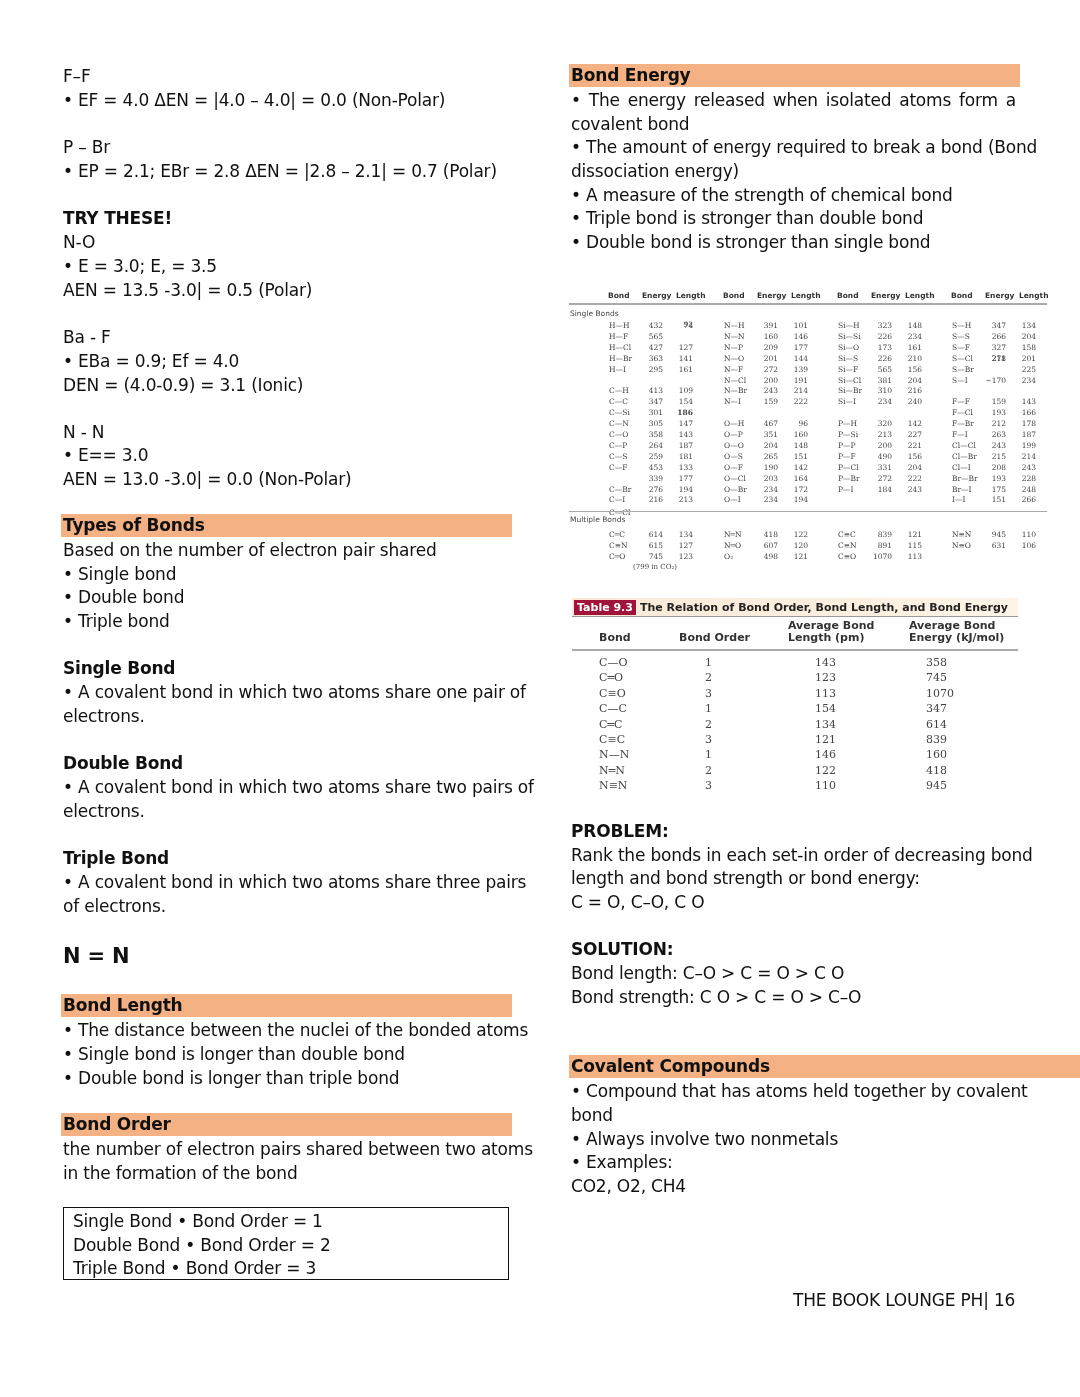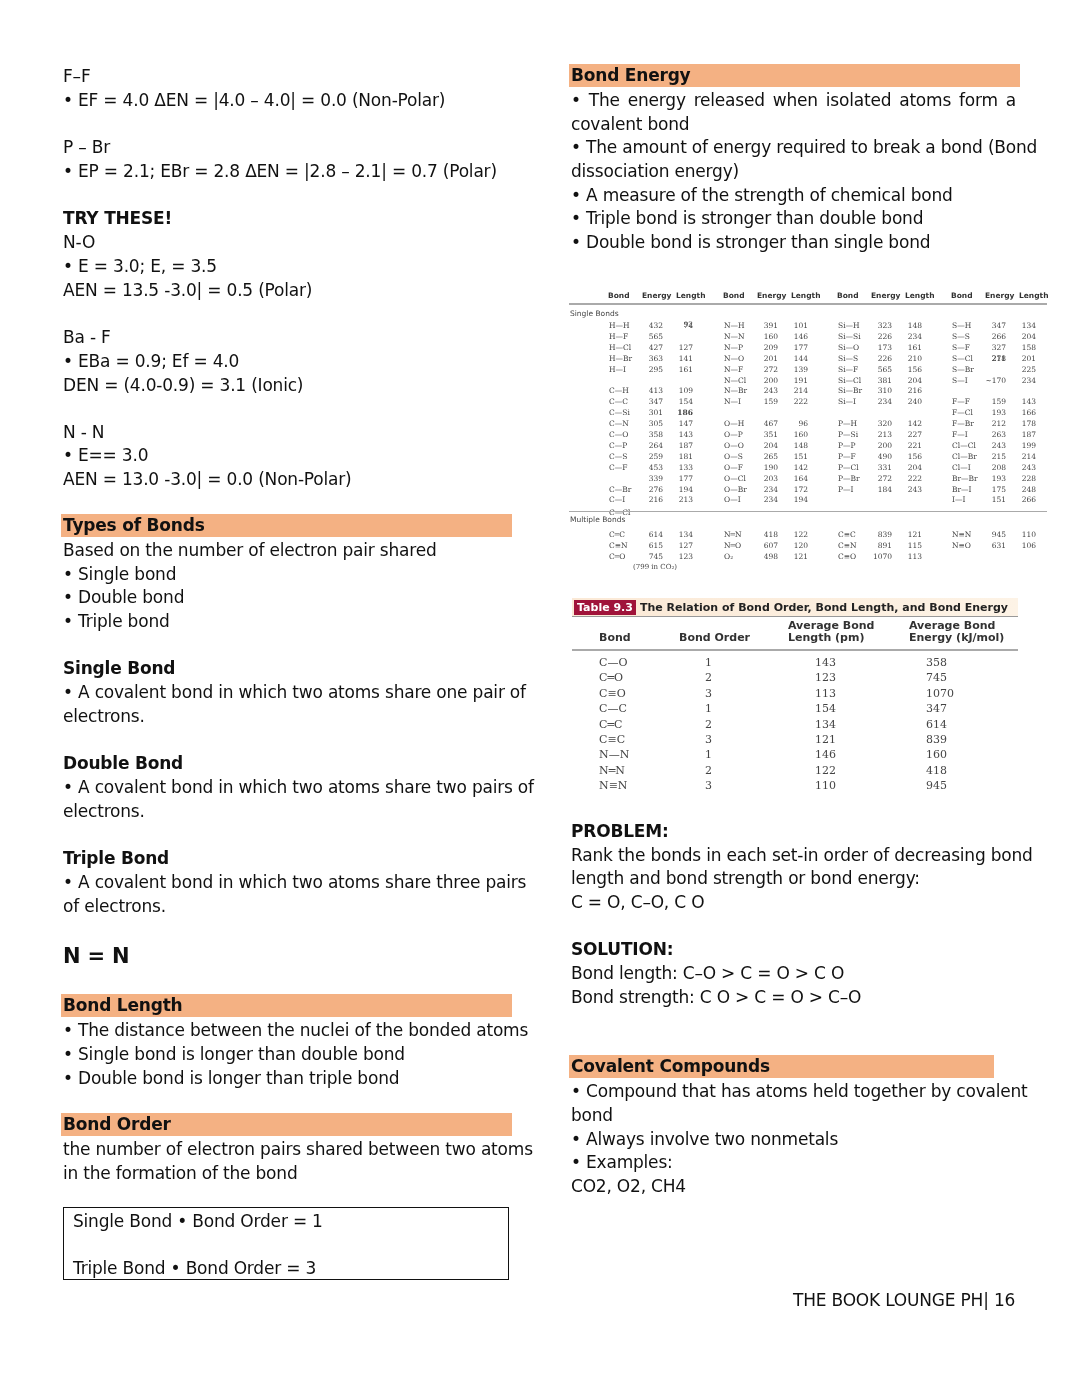--- a/index.html
+++ b/index.html
@@ -77,20 +77,21 @@
   <div class="line" style="left:63px;top:1018px">• The distance between the nuclei of the bonded atoms</div>
   <div class="line" style="left:63px;top:1042px">• Single bond is longer than double bond</div>
   <div class="line" style="left:63px;top:1066px">• Double bond is longer than triple bond</div>
 
   <div class="hdr" style="left:61px;top:1113px;width:451px;">Bond Order</div>
   <div class="line" style="left:63px;top:1137px">the number of electron pairs shared between two atoms</div>
   <div class="line" style="left:63px;top:1161px">in the formation of the bond</div>
 
   <div class="box" style="left:63px;top:1207px;width:446px;height:73px;">
     <div class="line" style="left:9px;top:1px">Single Bond • Bond Order = 1</div>
+    <div class="line" style="left:9px;top:25px">Double Bond • Bond Order = 2</div>
     <div class="line" style="left:9px;top:48px">Triple Bond • Bond Order = 3</div>
   </div>
 </div>
 
 <div>
   <div class="hdr" style="left:569px;top:64px;width:451px;">Bond Energy</div>
   <div class="line justify" style="left:571px;top:88px;width:445px">• The energy released when isolated atoms form a</div>
   <div class="line" style="left:571px;top:112px">covalent bond</div>
   <div class="line" style="left:571px;top:135px">• The amount of energy required to break a bond (Bond</div>
   <div class="line" style="left:571px;top:159px">dissociation energy)</div>
@@ -400,21 +401,21 @@
 
   <div class="line bold" style="left:571px;top:819px">PROBLEM:</div>
   <div class="line" style="left:571px;top:843px">Rank the bonds in each set-in order of decreasing bond</div>
   <div class="line" style="left:571px;top:866px">length and bond strength or bond energy:</div>
   <div class="line" style="left:571px;top:890px">C = O, C–O, C O</div>
 
   <div class="line bold" style="left:571px;top:937px">SOLUTION:</div>
   <div class="line" style="left:571px;top:961px">Bond length: C–O &gt; C = O &gt; C O</div>
   <div class="line" style="left:571px;top:985px">Bond strength: C O &gt; C = O &gt; C–O</div>
 
-  <div class="hdr" style="left:569px;top:1055px;width:425px;">Covalent Compounds</div>
+  <div class="hdr" style="left:569px;top:1055px;width:512px;">Covalent Compounds</div>
   <div class="line" style="left:571px;top:1079px">• Compound that has atoms held together by covalent</div>
   <div class="line" style="left:571px;top:1103px">bond</div>
   <div class="line" style="left:571px;top:1127px">• Always involve two nonmetals</div>
   <div class="line" style="left:571px;top:1150px">• Examples:</div>
   <div class="line" style="left:571px;top:1174px">CO2, O2, CH4</div>
 </div>
 
 <div class="line" style="left:793px;top:1288px">THE BOOK LOUNGE PH| 16</div>
 
 </body></html>

